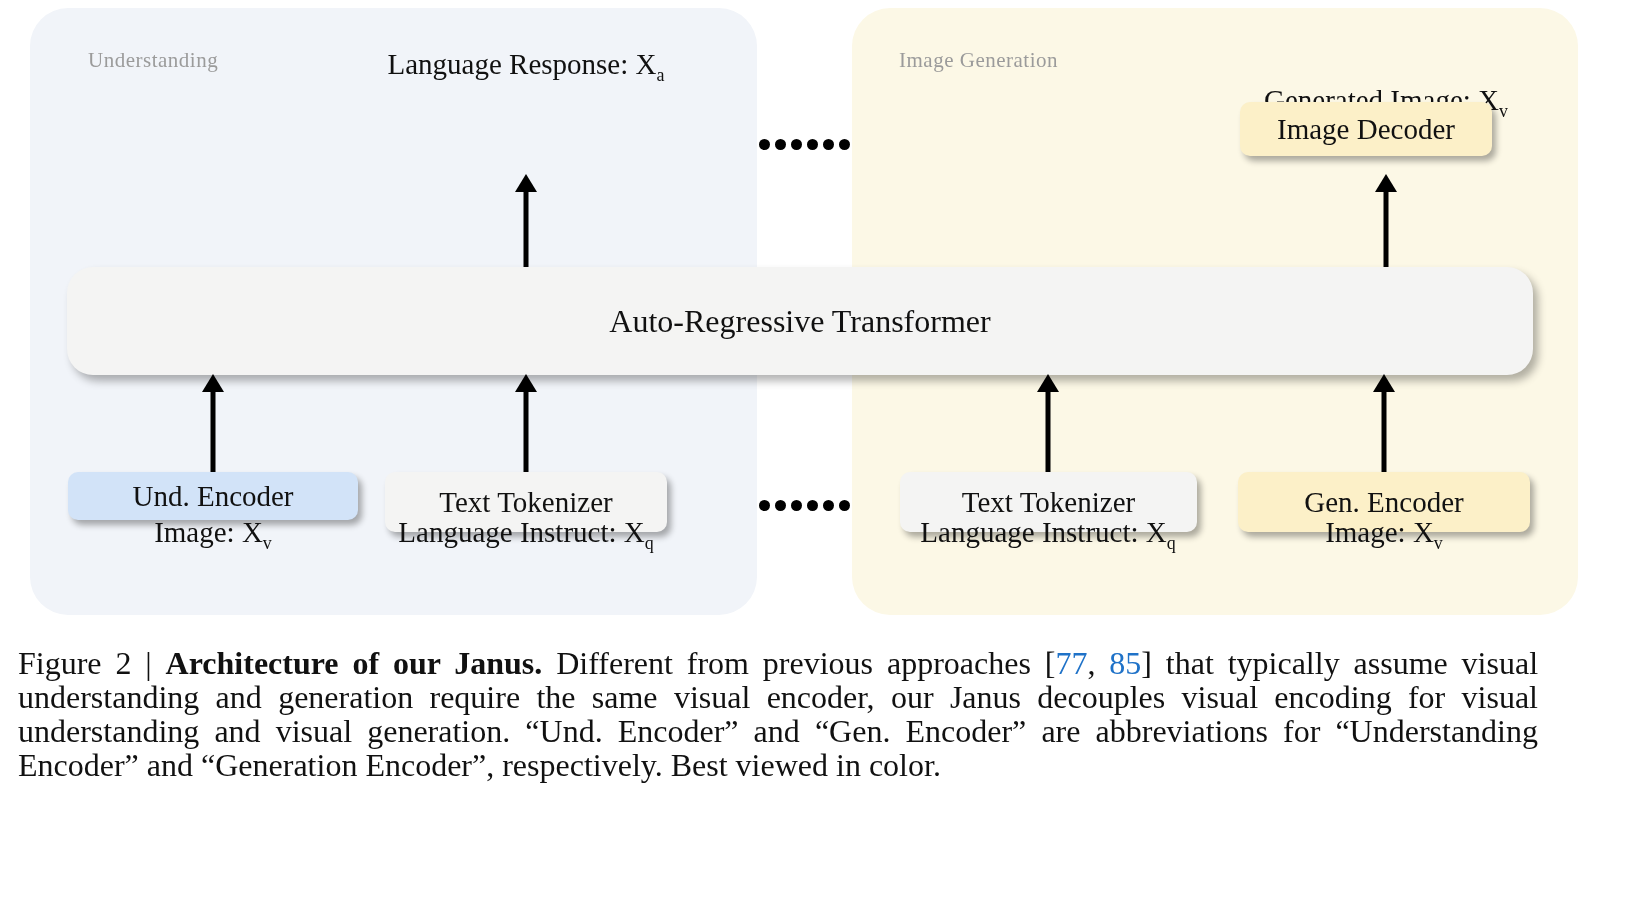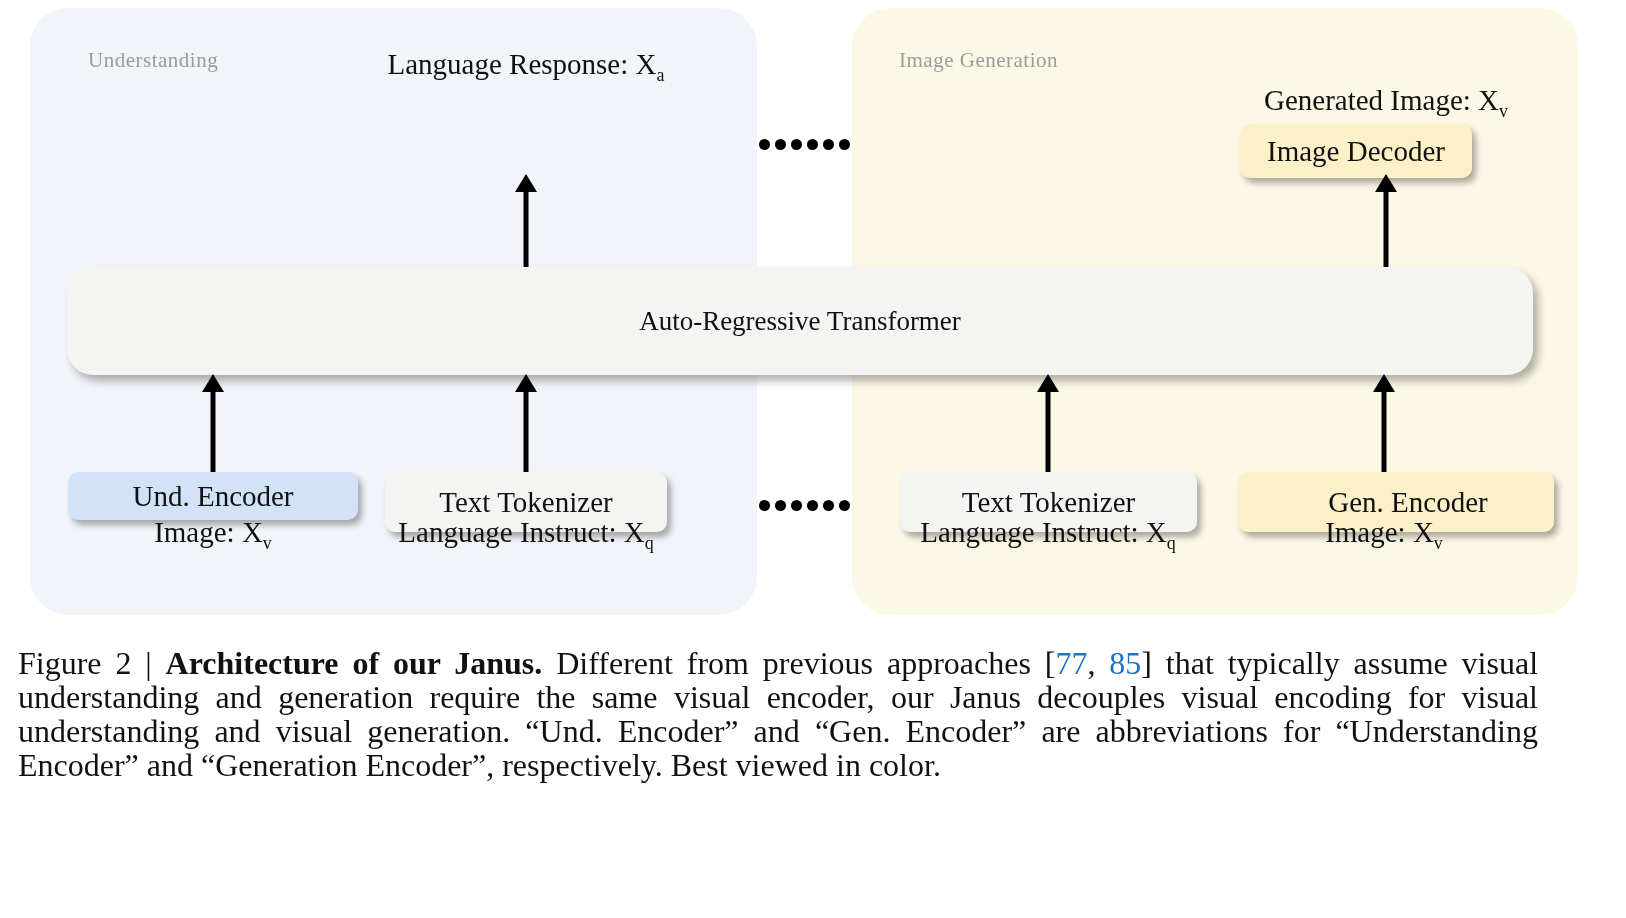--- a/index.html
+++ b/index.html
@@ -45,30 +45,30 @@
   #label-in-lang-r{left:1048px;}
   #label-in-image-r{left:1384px;}
 
   
   .box{
     position:absolute;display:flex;align-items:center;justify-content:center;
     font-size:29px;border-radius:10px;white-space:nowrap;
     box-shadow:4px 5px 6px rgba(0,0,0,.32);
   }
   #box-detok{left:383px;top:118px;width:287px;height:54px;background:var(--neutral-box-bg);}
-  #box-decoder{left:1240px;top:124px;width:232px;height:54px;background:var(--generation-box-bg);}
+  #box-decoder{left:1240px;top:102px;width:252px;height:54px;background:var(--generation-box-bg);}
   #box-transformer{
     left:67px;top:267px;width:1466px;height:108px;border-radius:26px;
-    background:var(--neutral-box-bg);font-size:27px;
+    background:var(--neutral-box-bg);font-size:32px;
     box-shadow:5px 6px 8px rgba(0,0,0,.3);
   }
   #box-und-enc{left:68px;top:472px;width:290px;height:48px;background:var(--und-encoder-bg);}
   #box-tok-l{left:385px;top:472px;width:282px;height:60px;background:var(--neutral-box-bg);}
   #box-tok-r{left:900px;top:472px;width:297px;height:60px;background:var(--neutral-box-bg);}
-  #box-gen-enc{left:1238px;top:472px;width:292px;height:60px;background:var(--generation-box-bg);padding-left:24px;}
+  #box-gen-enc{left:1238px;top:472px;width:292px;height:60px;background:var(--generation-box-bg);}
 
   
   .arrow{position:absolute;width:22px;}
   .arrow .shaft{
     position:absolute;left:50%;transform:translateX(-50%);
     width:5px;top:13px;bottom:0;background:#000;
   }
   .arrow .head{
     position:absolute;top:0;left:50%;transform:translateX(-50%);
     width:0;height:0;

